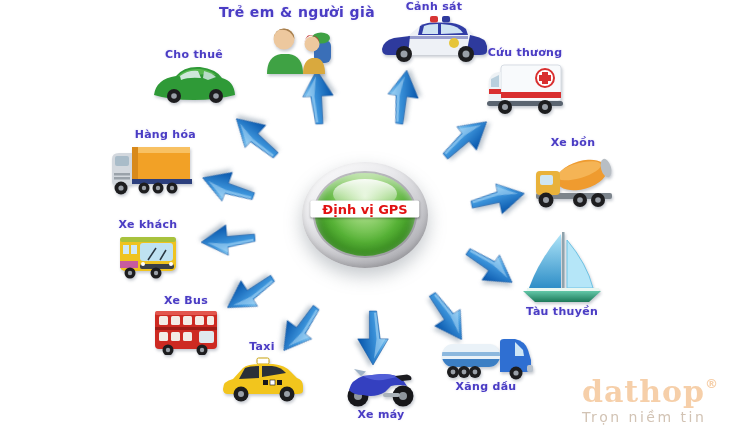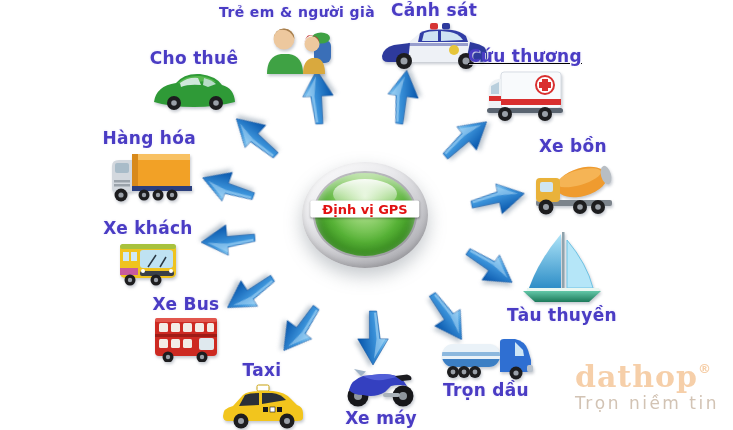--- a/index.html
+++ b/index.html
@@ -1,33 +1,33 @@
 <!DOCTYPE html>
 <html><head>
 <meta charset="utf-8">
 <style>
   html,body{margin:0;padding:0;background:#ffffff;}
   body{font-family:"DejaVu Sans",sans-serif;}
   #canvas{position:relative;width:733px;height:430px;background:#ffffff;overflow:hidden;}
 
   
   .item{position:absolute;display:flex;flex-direction:column;align-items:center;gap:0;}
-  .item-label{font-weight:bold;font-size:17px;color:#4a3cc4;text-align:center;white-space:nowrap;
+  .item-label{font-weight:bold;font-size:11px;color:#4a3cc4;text-align:center;white-space:nowrap;
               letter-spacing:.3px;text-shadow:1px 1px 0 rgba(255,255,255,.7),0 0 2px rgba(90,70,210,.25);}
   .item-label.big{font-size:14px;letter-spacing:.4px;}
   .vicon{display:block;filter:drop-shadow(1px 2px 1.5px rgba(90,100,120,.35));}
 
   #item-tre-em   {left:232px;top:4px;  width:130px;}
   #item-canh-sat {left:372px;top:0px;  width:124px;}
-  #item-cuu-thuong{left:478px;top:46px;width:94px;text-decoration:underline;}
+  #item-cuu-thuong{left:478px;top:46px;width:94px;}
   #item-xe-bon   {left:526px;top:136px;width:94px;}
   #item-tau-thuyen{left:510px;top:230px;width:104px;}
   #item-xang-dau {left:436px;top:336px;width:100px;}
   #item-xe-may   {left:338px;top:362px;width:86px;justify-content:space-between;}
-  #item-taxi     {left:216px;top:360px;width:92px;}
+  #item-taxi     {left:216px;top:340px;width:92px;}
   #item-xe-bus   {left:146px;top:294px;width:80px;}
   #item-xe-khach {left:110px;top:218px;width:76px;justify-content:flex-end;}
   #item-hang-hoa {left:100px;top:128px;width:96px;align-items:flex-end;}
   #item-cho-thue {left:146px;top:48px; width:96px;}
 
   
   .arrow{position:absolute;width:58px;height:36px;}
   .arrow svg{width:58px;height:36px;display:block;filter:drop-shadow(2px 3px 2px rgba(110,130,150,.45));}
   #a1 {left:318px;top:97px; transform:translate(-50%,-50%) rotate(-93deg);}
   #a2 {left:403px;top:97px; transform:translate(-50%,-50%) rotate(-82deg);}
@@ -51,24 +51,24 @@
              background:radial-gradient(ellipse at 50% 28%, #d9f1ca 0%, #93d271 30%, #58b437 55%, #3c9522 80%, #2f7f1c 100%);
              box-shadow:inset 0 4px 8px rgba(255,255,255,.55), inset 0 -7px 14px rgba(20,80,10,.35), 0 0 0 2px rgba(130,130,135,.5);}
   .btn-gloss{position:absolute;left:18%;top:7%;width:64%;height:36%;border-radius:50%;
              background:linear-gradient(rgba(255,255,255,.9),rgba(255,255,255,.04));}
   .gps-label{position:absolute;left:50%;top:44%;transform:translate(-50%,-50%);
              background:#ffffff;color:#e11212;font-weight:bold;font-size:13px;
              padding:1px 12px;border-radius:2px;white-space:nowrap;
              box-shadow:0 1px 2px rgba(0,0,0,.25);}
 
   
-  .watermark{position:absolute;right:14px;bottom:18px;line-height:1;}
+  .watermark{position:absolute;right:14px;bottom:6px;line-height:1;}
   .wm-brand{font-size:30px;font-weight:bold;color:#f6cfa9;letter-spacing:1px;font-family:"DejaVu Serif",serif;}
   .wm-reg{font-size:13px;color:#f6cfa9;vertical-align:14px;font-family:"DejaVu Sans",sans-serif;}
-  .wm-tagline{font-size:17px;color:#d2c3b4;letter-spacing:2.5px;margin-top:3px;font-family:"DejaVu Sans",sans-serif;}
+  .wm-tagline{font-size:14px;color:#d2c3b4;letter-spacing:2.5px;margin-top:3px;font-family:"DejaVu Sans",sans-serif;}
 </style>
 </head>
 <body>
 
 <div id="canvas">
 
   <svg width="0" height="0" style="position:absolute" aria-hidden="true">
     <defs>
       <linearGradient id="gArrow" x1="0" y1="0" x2="0.25" y2="1">
         <stop offset="0" stop-color="#a6ddf8"></stop>
@@ -259,21 +259,21 @@
       <rect x="88" y="29" width="6" height="7" rx="2" fill="#b9c2cc"></rect>
       <circle cx="14" cy="36" r="6" fill="#1d1d1f"></circle>
         <circle cx="14" cy="36" r="2.4" fill="#9aa0a8"></circle>
       <circle cx="25" cy="36" r="6" fill="#1d1d1f"></circle>
         <circle cx="25" cy="36" r="2.4" fill="#9aa0a8"></circle>
       <circle cx="36" cy="36" r="6" fill="#1d1d1f"></circle>
         <circle cx="36" cy="36" r="2.4" fill="#9aa0a8"></circle>
       <circle cx="77" cy="37" r="6.5" fill="#1d1d1f"></circle>
         <circle cx="77" cy="37" r="2.6" fill="#9aa0a8"></circle>
     </svg>
-    <span class="item-label">Trọn dầu</span>
+    <span class="item-label">Xăng dầu</span>
   </div>
 
   <div class="item" id="item-xe-may">
     <svg class="vicon" width="80" height="46" viewBox="0 0 80 46">
       <circle cx="17" cy="34" r="10.5" fill="#17171a"></circle>
         <circle cx="17" cy="34" r="4" fill="#8f969e"></circle>
       <circle cx="62" cy="34" r="10.5" fill="#17171a"></circle>
         <circle cx="62" cy="34" r="4" fill="#8f969e"></circle>
       <path d="M8,28 Q10,18 22,14 L40,12 Q54,11 62,18 L66,24 Q58,22 50,24 L44,30 Q34,36 22,33 Q12,33 8,28 Z" fill="#3440c0"></path>
       <path d="M22,14 L40,12 Q50,11.5 56,15 L42,18 Q30,19 22,14 Z" fill="#5a66dd" opacity=".8"></path>

